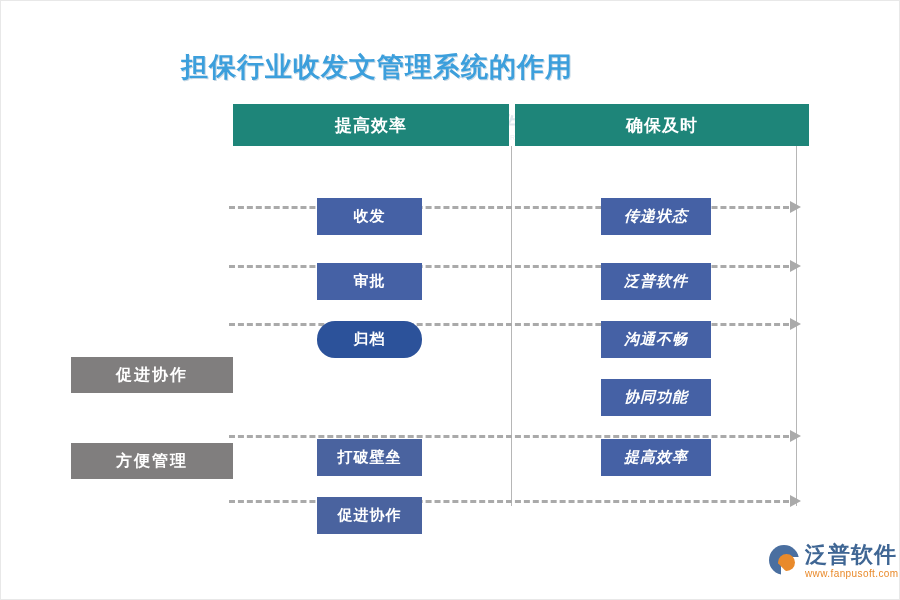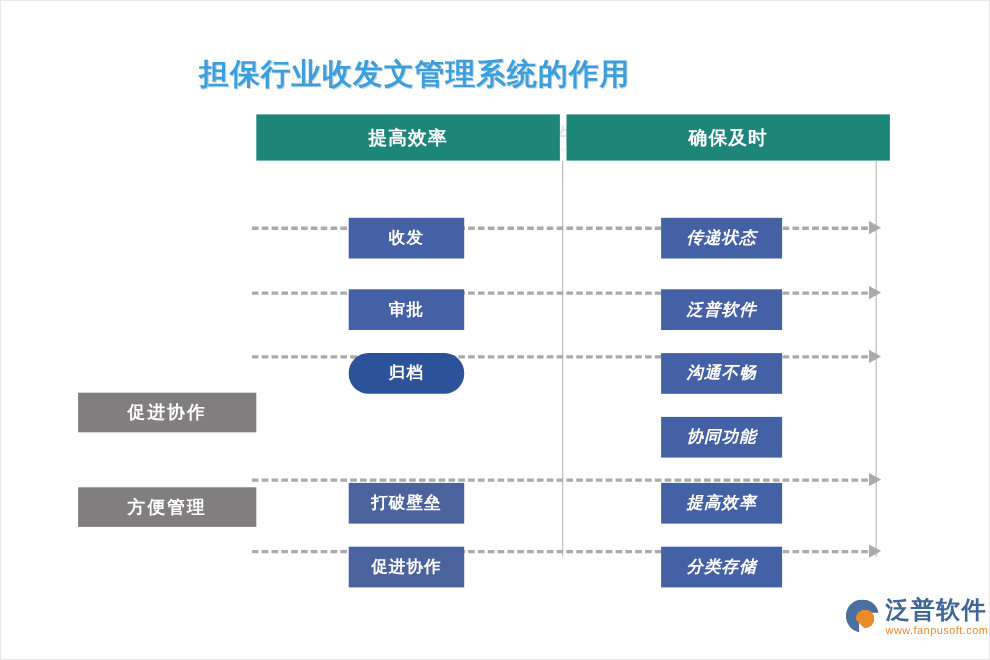--- a/index.html
+++ b/index.html
@@ -294,21 +294,20 @@
 
   <div class="item-box left shade-c" style="top:276px">归档</div>
   <div class="item-box right shade-a" style="top:276px">沟通不畅</div>
 
   <div class="item-box right shade-a" style="top:334px">协同功能</div>
 
   <div class="item-box left shade-b" style="top:394px">打破壁垒</div>
   <div class="item-box right shade-a" style="top:394px">提高效率</div>
 
   <div class="item-box left shade-b" style="top:452px">促进协作</div>
-  <div class="item-box right shade-a" style="top:452px">分类存储</div>
 
   <div id="brand">
     <span class="logo-mark">
       <span class="outer"></span>
         <span class="inner"></span>
     </span>
     <span class="logo-text">
       <span class="brand-cn">泛普软件</span>
       <span class="brand-url">www.fanpusoft.com</span>
     </span>

